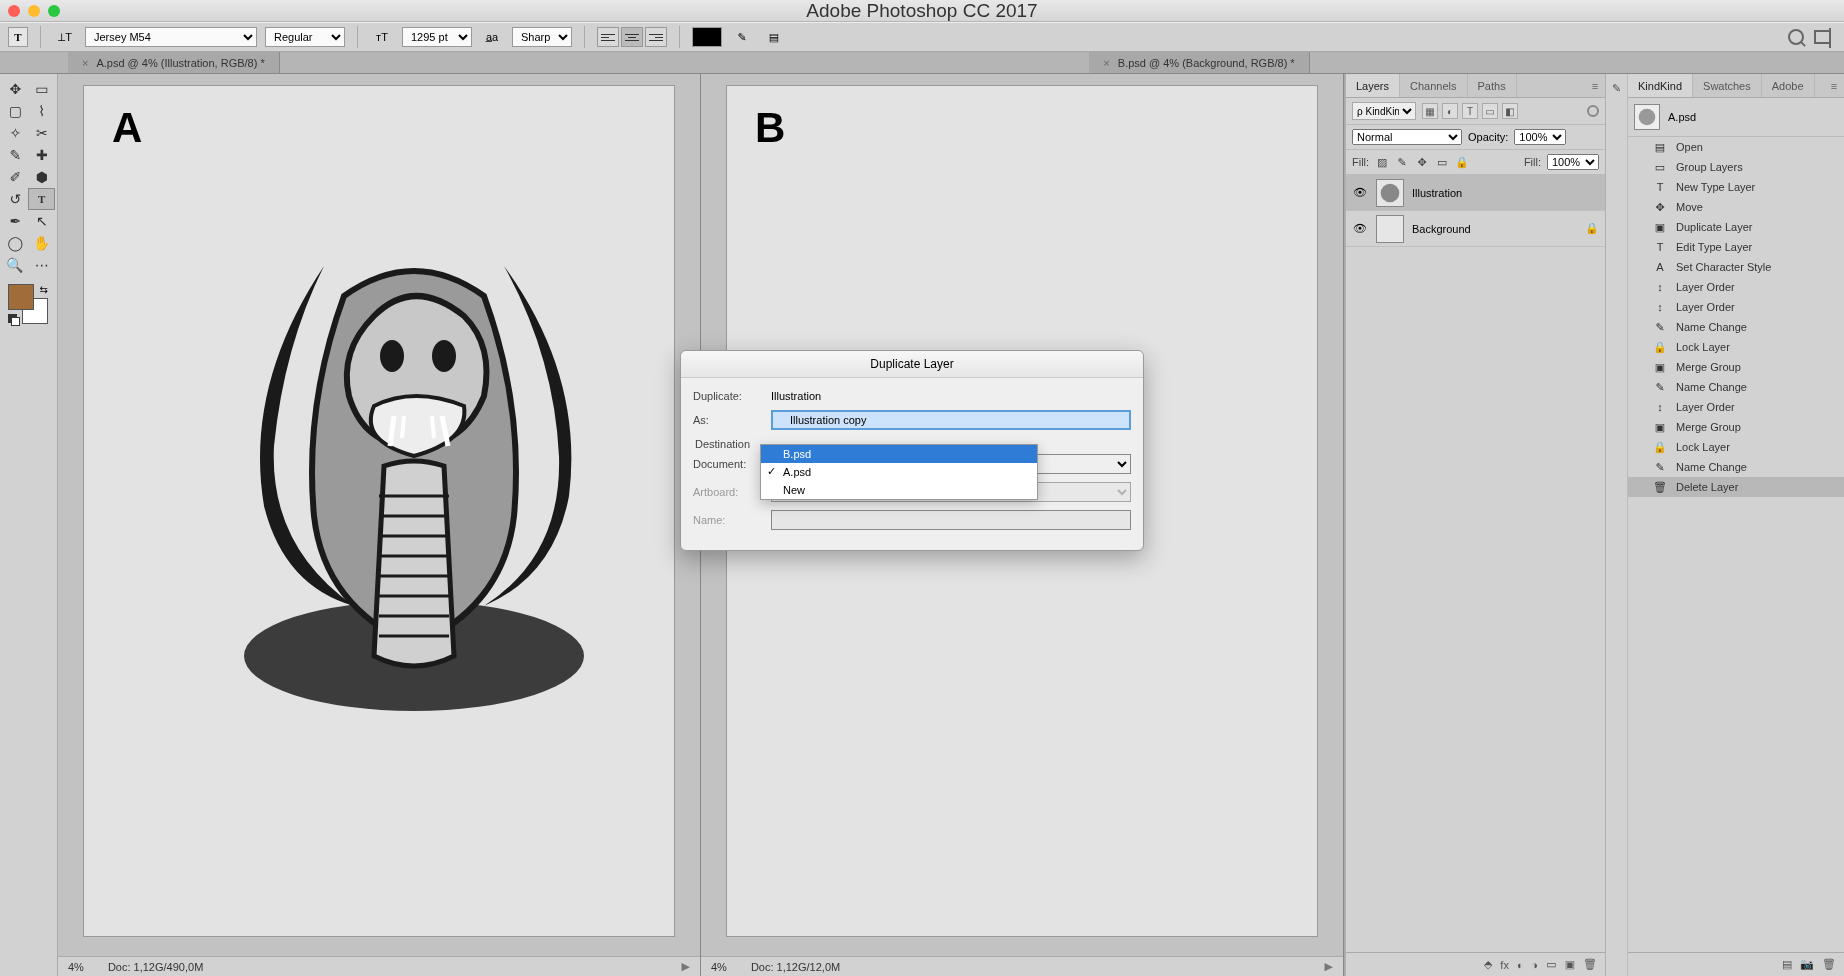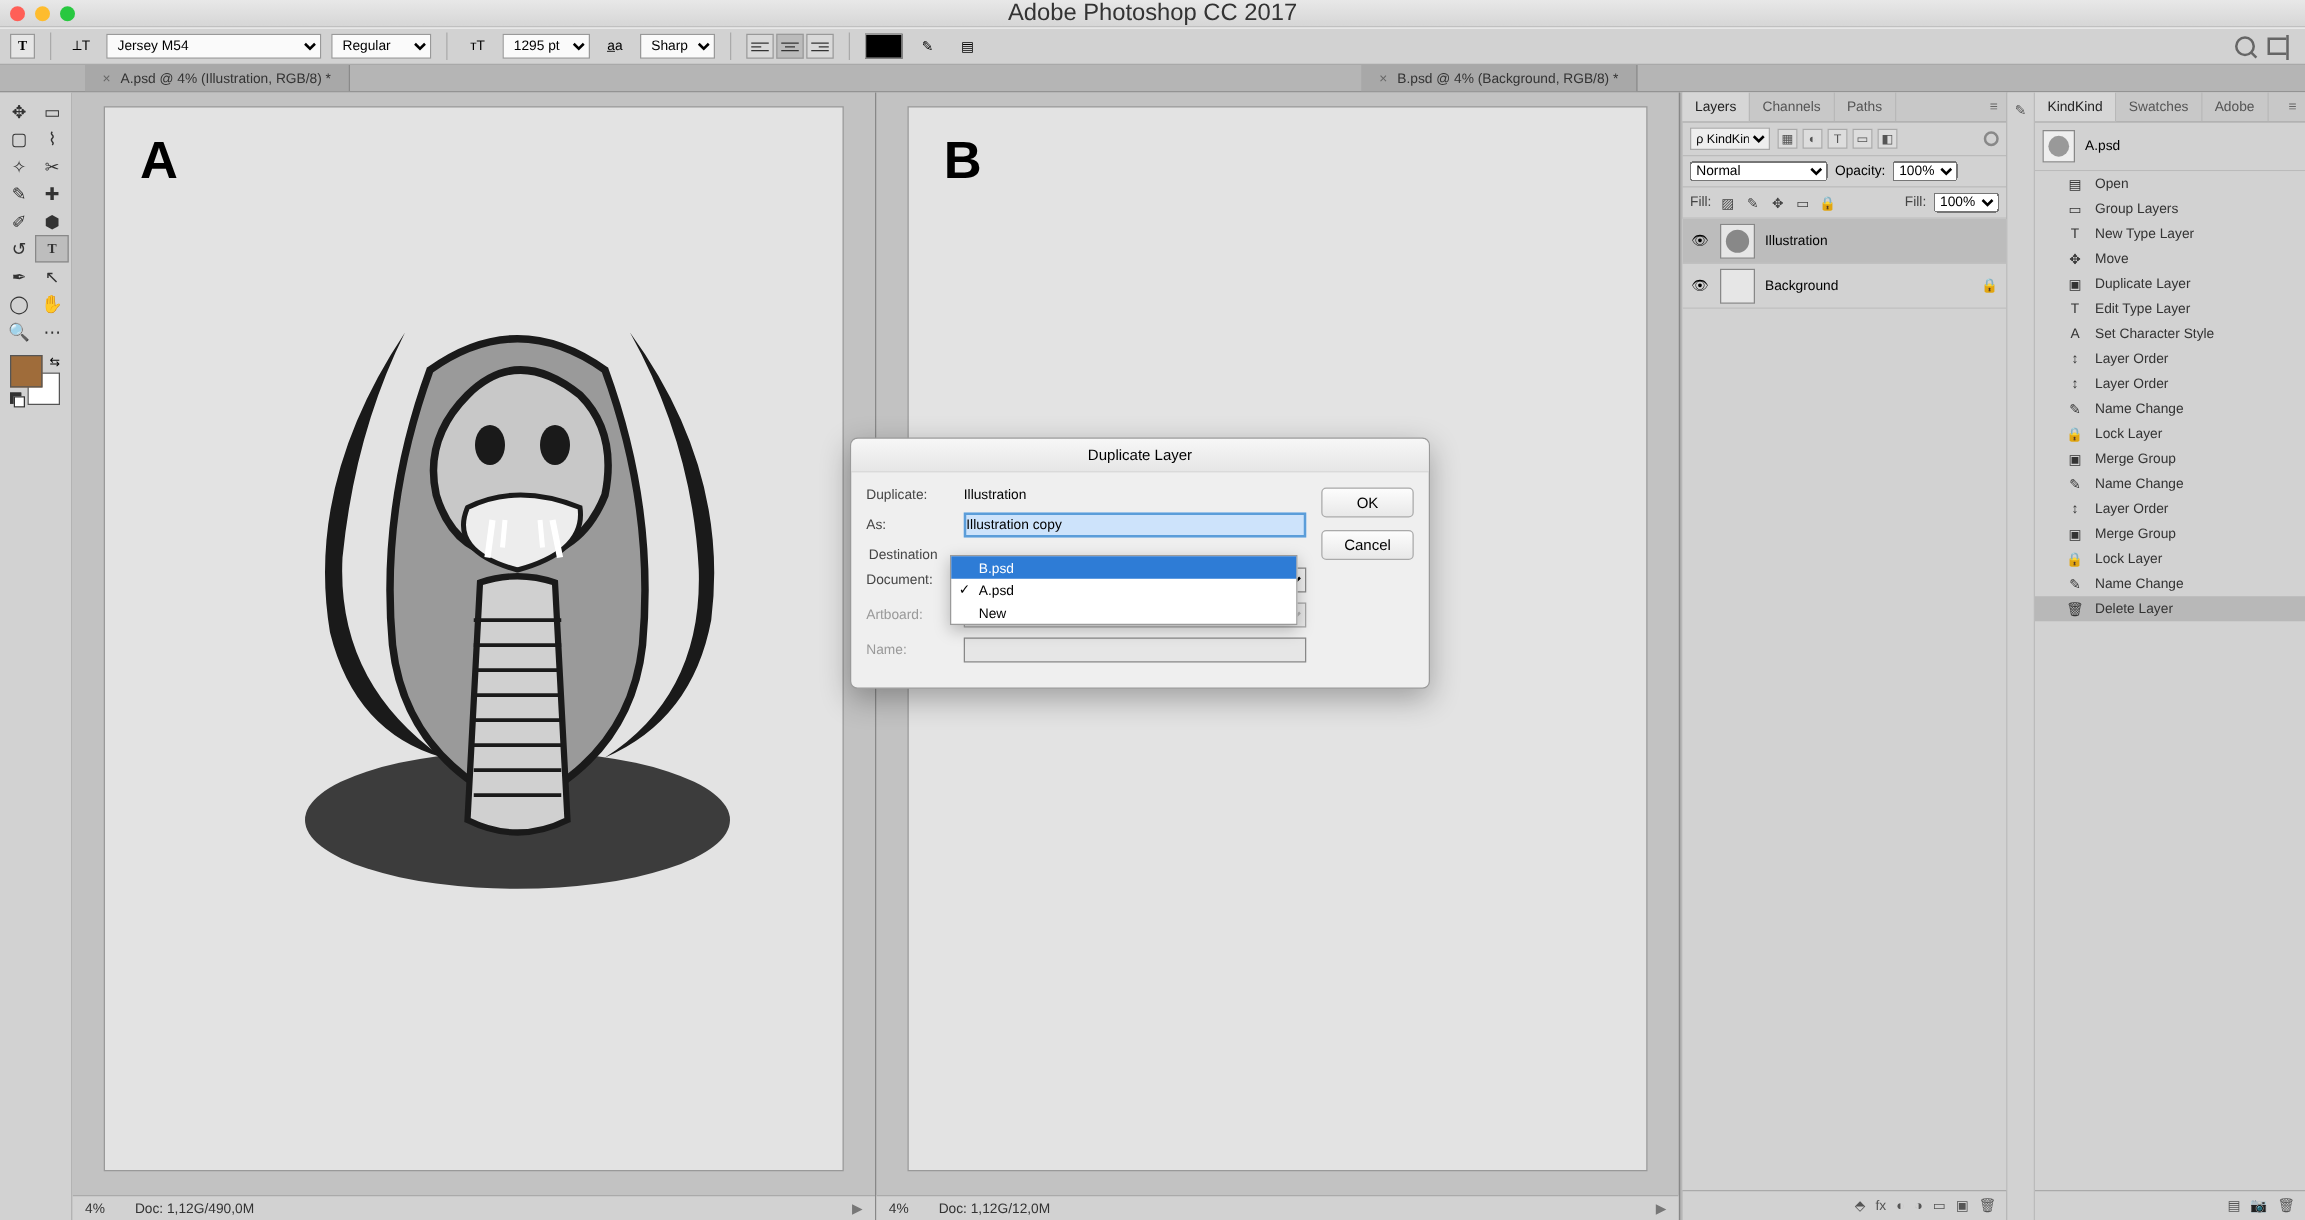--- a/index.html
+++ b/index.html
@@ -97,21 +97,21 @@
 .hist-strip span{width:16px;height:16px;display:flex;align-items:center;justify-content:center;color:#555;}
 
 
 .dialog { position: absolute; top: 350px; left: 680px; width: 464px; background: #efefef; border: 1px solid #9a9a9a; border-radius: 6px; box-shadow: 0 8px 24px rgba(0,0,0,.3); z-index: 500; }
 .dialog-title { text-align: center; padding: 6px; font-size: 12px; border-bottom: 1px solid #ccc; background: linear-gradient(#f7f7f7,#e6e6e6); border-radius: 6px 6px 0 0; }
 .dialog-body { padding: 12px; display: flex; gap: 12px; }
 .dlg-form { flex: 1; }
 .dlg-row { display: flex; align-items: center; margin-bottom: 8px; gap: 6px; }
 .dlg-row label { width: 72px; text-align: left; font-size: 11px; color: #444; }
 .dlg-row .val { font-size: 11px; }
-.dlg-row input, .dlg-row select { flex: 1; height: 20px; border: 1px solid #888; padding: 0 0; font-size: 11px; }
+.dlg-row input, .dlg-row select { flex: 1; height: 20px; border: 1px solid #888; padding: 0 17px; font-size: 11px; }
 .dlg-row input.hl { background: #cde3fb; border: 2px solid #5b9dd9; }
 .dlg-row .disabled { color: #999; }
 .dlg-row select.disabled, .dlg-row input.disabled { background: #e6e6e6; color: #999; }
 .dlg-section { font-size: 11px; color: #444; margin: 6px 0 4px 2px; }
 .dlg-buttons { width: 74px; display: flex; flex-direction: column; gap: 10px; }
 .dlg-buttons button { height: 24px; border-radius: 4px; border: 1px solid #aaa; background: linear-gradient(#fdfdfd,#e8e8e8); cursor: pointer; font-size: 12px; }
 
 
 .dropdown { position: absolute; top: 444px; left: 760px; width: 278px; background: #fff; border: 1px solid #9a9a9a; box-shadow: 0 4px 12px rgba(0,0,0,.25); z-index: 600; }
 .dropdown .opt { padding: 2px 10px 2px 22px; font-size: 12px; position: relative; cursor: pointer; }
@@ -469,24 +469,20 @@
       </div>
       <div class="dlg-row">
         <label class="disabled">Artboard:</label>
         <select class="disabled" disabled=""><option>Canvas</option></select>
       </div>
       <div class="dlg-row">
         <label class="disabled">Name:</label>
         <input class="disabled" disabled="" style="">
       </div>
     </div>
-    <div class="dlg-buttons">
-      <button>OK</button>
-      <button>Cancel</button>
-    </div>
   </div>
 </div>
 
 <div class="dropdown">
   <div class="opt highlight"><span>B.psd</span></div>
   <div class="opt"><span class="check">✓</span><span>A.psd</span></div>
   <div class="opt"><span>New</span></div>
 </div>
 
 </body></html>

